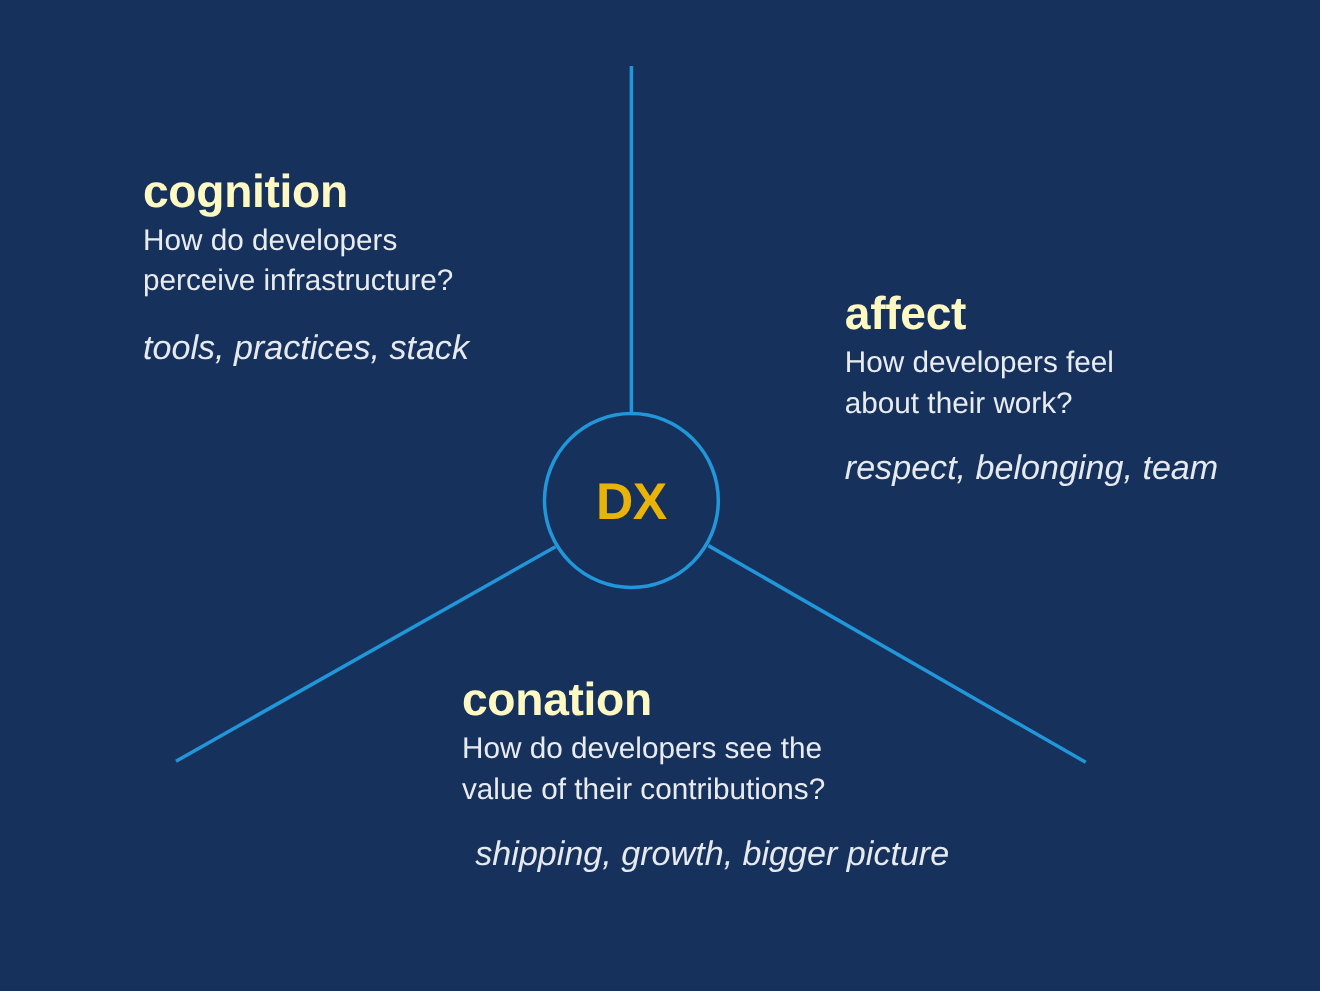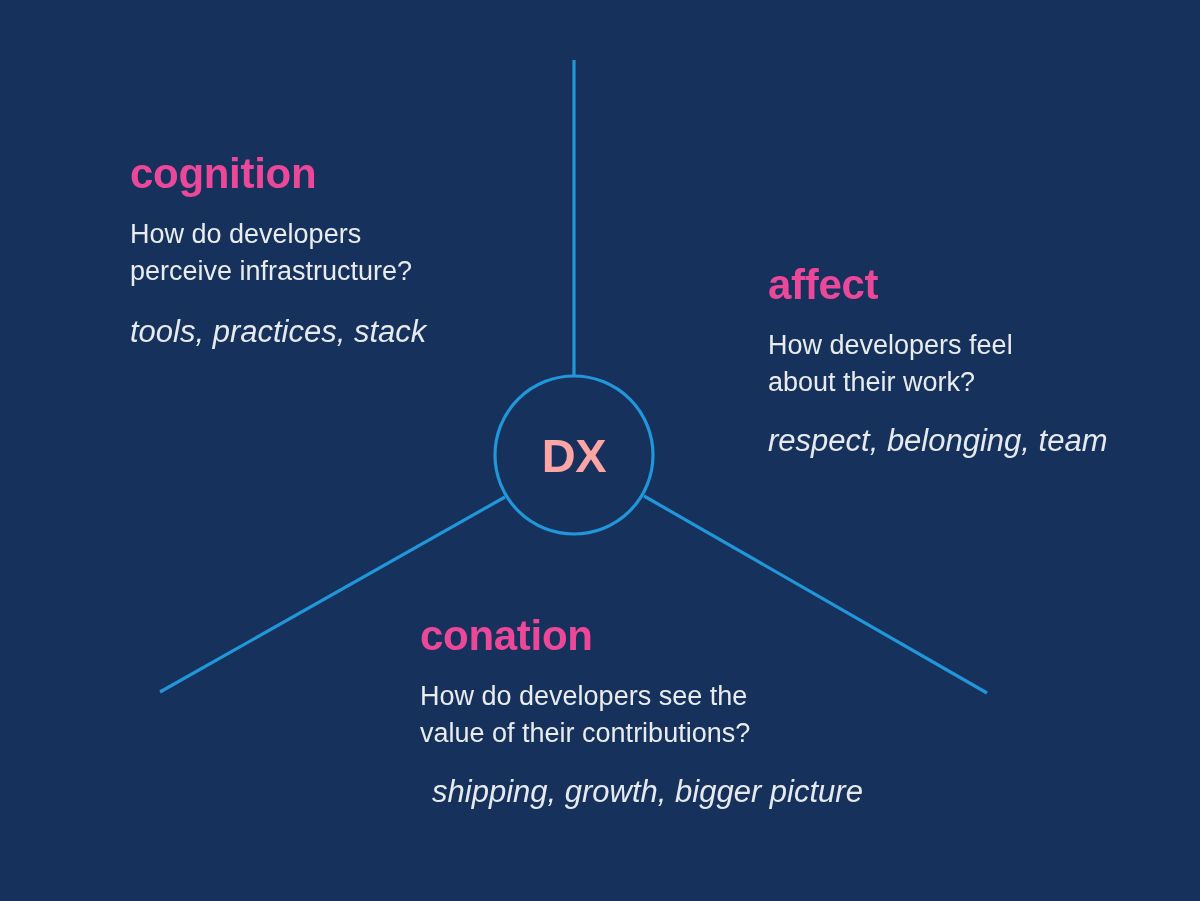--- a/index.html
+++ b/index.html
@@ -39,43 +39,43 @@
     left: 494px;
     top: 375px;
     width: 160px;
     height: 160px;
     display: flex;
     align-items: center;
     justify-content: center;
     font-size: 47px;
     font-weight: bold;
     letter-spacing: -0.5px;
-    color: #fca5a5;
+    color: #eab308;
     line-height: 1;
   }
 
   
   .node-block {
     position: absolute;
   }
 
   .node-title {
     font-size: 42px;
     font-weight: bold;
-    color: #ec4899;
+    color: #fef9c3;
     line-height: 1.05;
     letter-spacing: -0.3px;
   }
 
   .node-question {
     font-size: 27px;
     font-weight: 400;
     color: #e9ecef;
     line-height: 1.36;
-    margin-top: 20px;
+    margin-top: 4px;
     white-space: pre-line;
   }
 
   .node-keywords {
     font-size: 31px;
     font-style: italic;
     font-weight: 400;
     color: #e6eaee;
     line-height: 1.3;
     margin-top: 22px;

